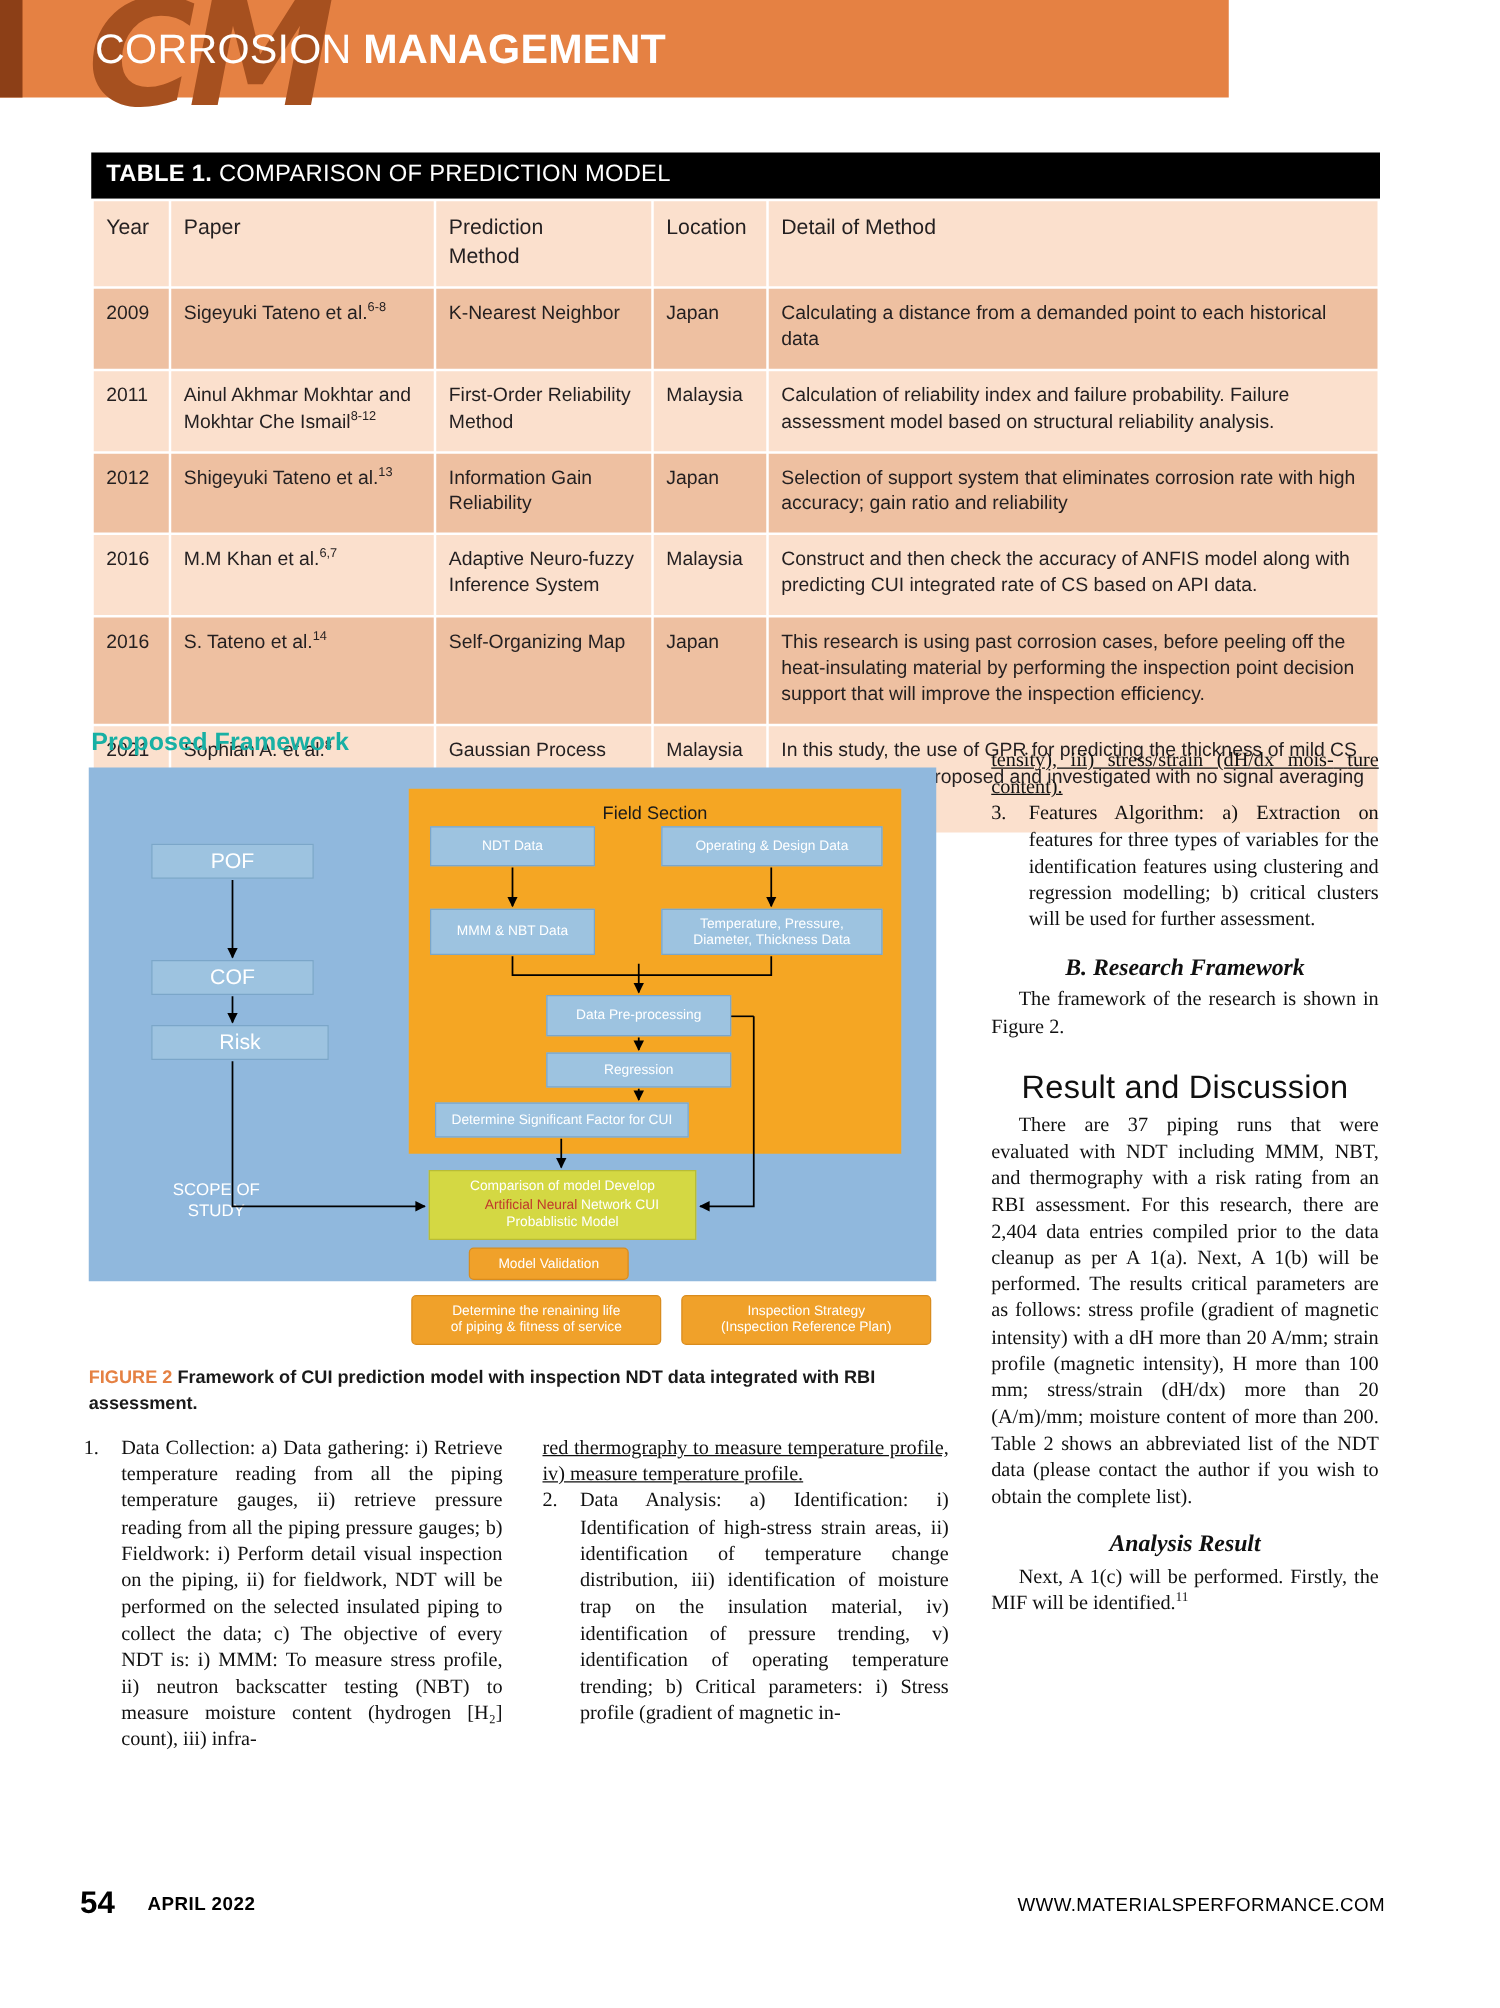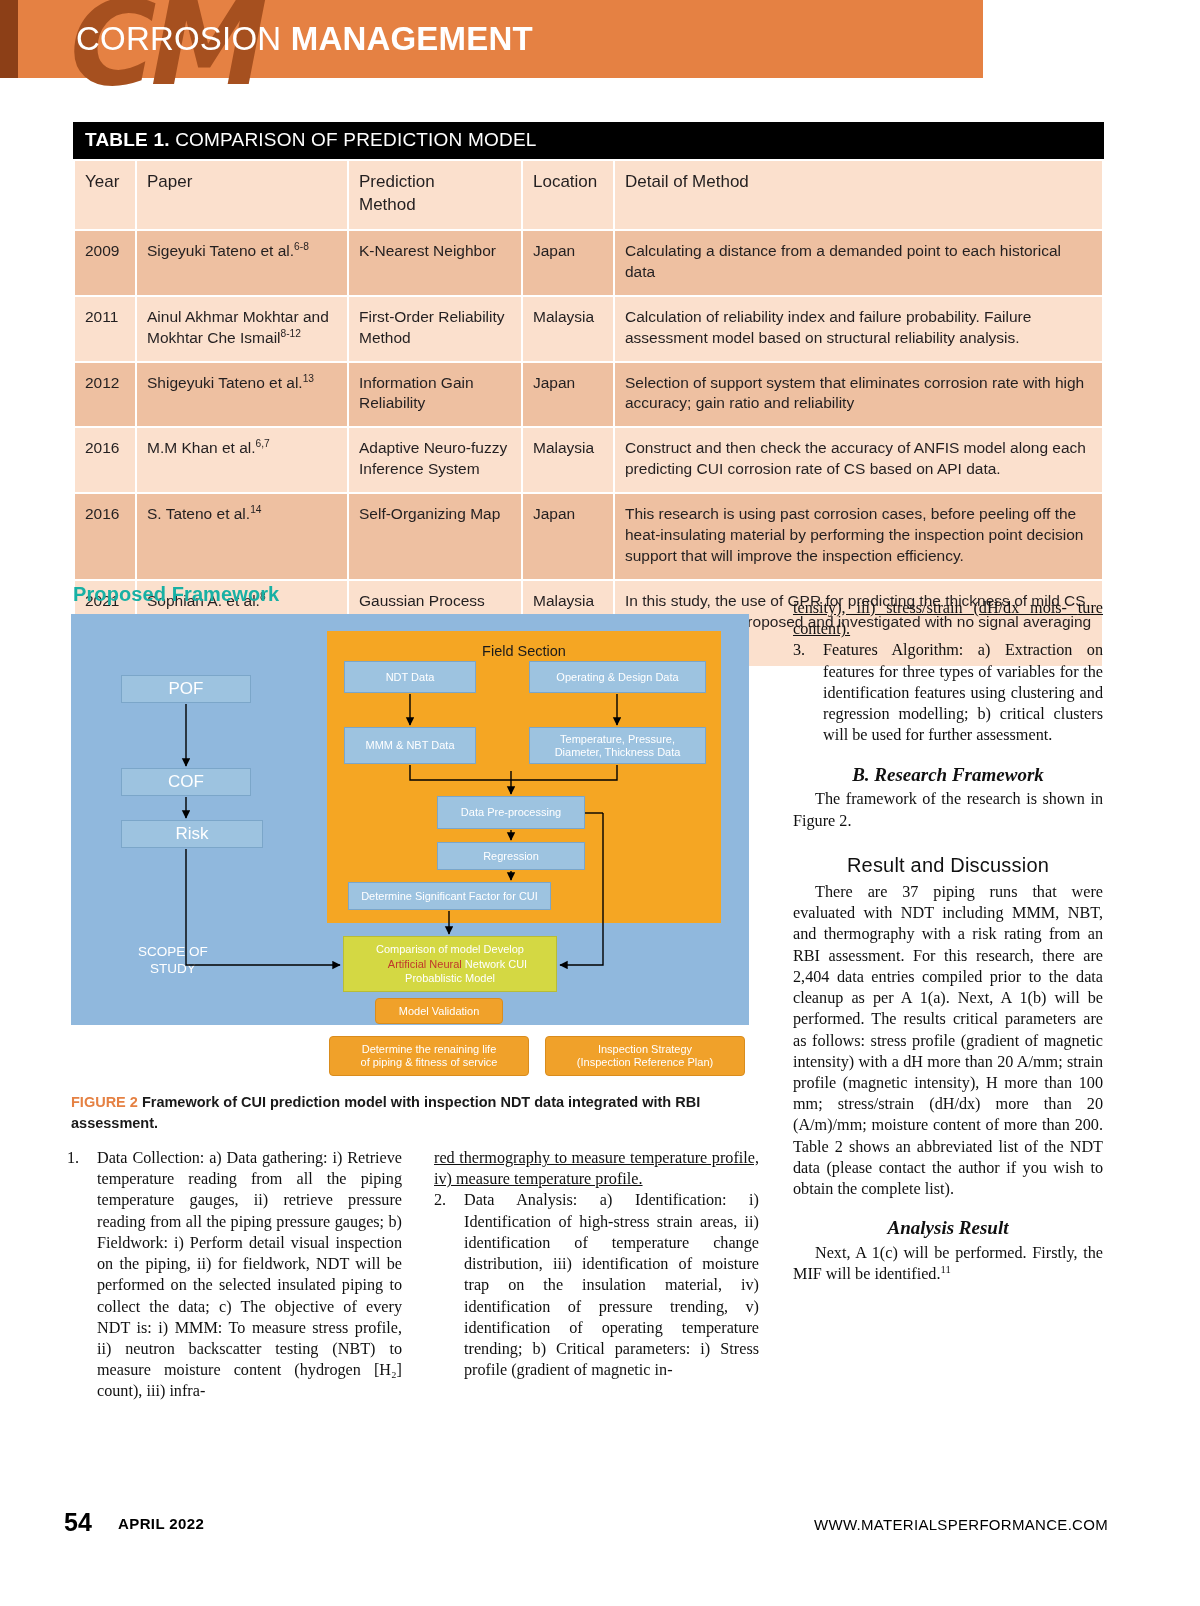--- a/index.html
+++ b/index.html
@@ -206,21 +206,21 @@
   ol.numlist > li .num {
     position: absolute;
     left: 0; top: 0;
   }
   .para { text-indent: 22px; }
   .para.noind { text-indent: 0; text-decoration: underline; }
 
   h2.sec {
     font-family: "Liberation Sans", sans-serif;
     font-weight: normal;
-    font-size: 20px;
+    font-size: 26px;
     text-align: center;
     margin: 20px 0 4px 0;
     letter-spacing: 0.2px;
   }
   h3.subsec {
     font-family: "Liberation Serif", serif;
     font-style: italic;
     font-weight: bold;
     font-size: 19px;
     text-align: center;
@@ -305,21 +305,21 @@
           <td>Shigeyuki Tateno et al.<sup>13</sup></td>
           <td>Information Gain Reliability</td>
           <td>Japan</td>
           <td>Selection of support system that eliminates corrosion rate with high accuracy; gain ratio and reliability</td>
         </tr>
         <tr class="light">
           <td>2016</td>
           <td>M.M Khan et al.<sup>6,7</sup></td>
           <td>Adaptive Neuro-fuzzy Inference System</td>
           <td>Malaysia</td>
-          <td>Construct and then check the accuracy of ANFIS model along each predicting CUI corrosion rate of CS based on API data.</td>
+          <td>Construct and then check the accuracy of ANFIS model along with predicting CUI integrated rate of CS based on API data.</td>
         </tr>
         <tr class="dark">
           <td>2016</td>
           <td>S. Tateno et al.<sup>14</sup></td>
           <td>Self-Organizing Map</td>
           <td>Japan</td>
           <td>This research is using past corrosion cases, before peeling off the heat-insulating material by performing the inspection point decision support that will improve the inspection efficiency.</td>
         </tr>
         <tr class="light">
           <td>2021</td>

